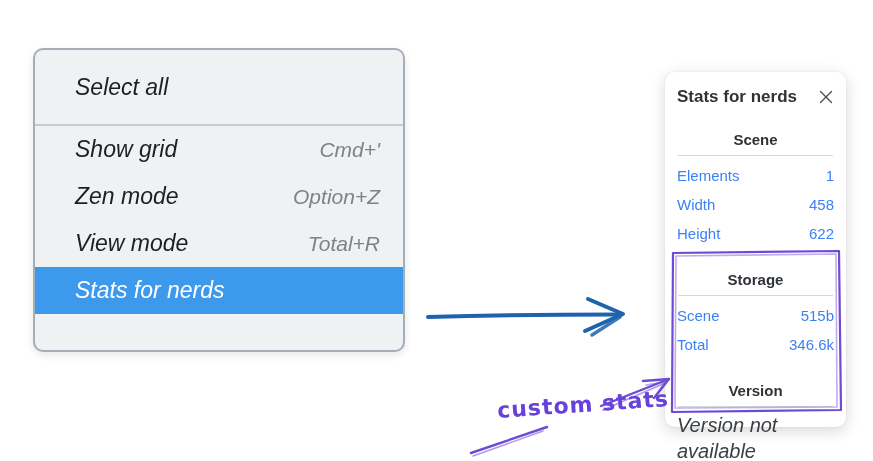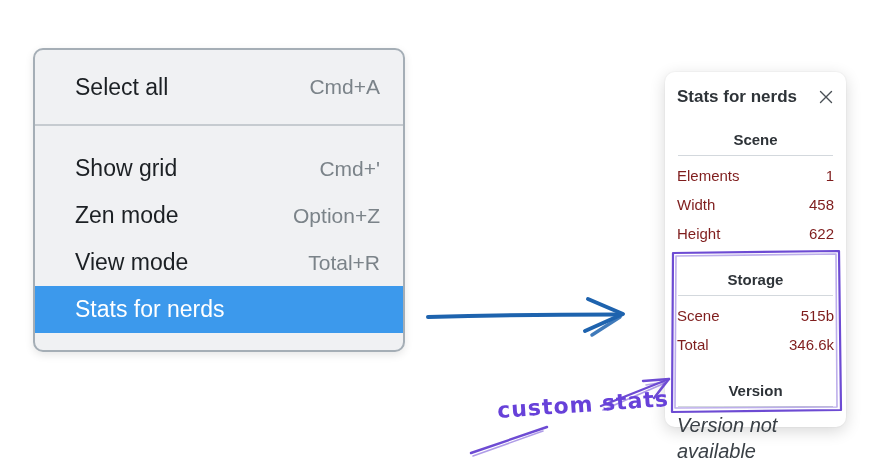--- a/index.html
+++ b/index.html
@@ -10,62 +10,61 @@
 
   
   .menu{
     position:absolute;left:33px;top:48px;width:372px;height:304px;
     background:#f0f1f3;border:2px solid #a5aeb6;border-radius:10px;
     box-sizing:border-box;box-shadow:0 3px 8px rgba(0,0,0,0.10);
     overflow:hidden;
   }
   .menu-row{
     display:flex;justify-content:space-between;align-items:center;
-    padding:0 23px 0 40px;font-size:23px;color:#1c2024;cursor:default;
+    padding:0 23px 0 40px;font-size:23px;color:#1c2024;cursor:default;font-style:italic;
   }
   .menu-row .shortcut{font-size:21px;color:#7b8389;}
   .row-first{height:74px;}
   .menu-sep{border-top:2px solid #c6cbd0;}
-  .menu-group{padding-top:19px;}
+  .menu-group{}
   .menu-group .menu-row{height:47px;}
   .menu-row.selected{background:#3c99ec;color:#ffffff;}
   .menu-row.selected .shortcut{color:#cfe6fb;}
 
   
   .panel{
     position:absolute;left:665px;top:72px;width:181px;height:355px;
     background:#ffffff;border-radius:10px;box-sizing:border-box;
     box-shadow:0 4px 16px rgba(0,0,0,0.16), 0 0 0 1px rgba(0,0,0,0.02);
     padding:15px 12px 10px;color:#343a40;
   }
   .panel-header{display:flex;justify-content:space-between;align-items:center;}
   .panel-title{font-weight:bold;font-size:17px;color:#2e3338;}
   .close-btn{width:16px;height:16px;display:flex;align-items:center;justify-content:center;cursor:pointer;}
   .section-heading{text-align:center;font-weight:bold;font-size:15px;color:#2e3338;}
   .hr{border-bottom:1.5px solid #d3d8dd;margin:7px 1px 5px;}
-  .stat-row{display:flex;justify-content:space-between;font-size:15px;color:#7f1d1d;line-height:29px;}
+  .stat-row{display:flex;justify-content:space-between;font-size:15px;color:#3b82f6;line-height:29px;}
   .mt-scene{margin-top:24px;}
   .mt-sec{margin-top:23px;}
   .note{font-size:20px;color:#3a4046;line-height:26px;margin-top:3px;font-style:italic;}
 
   
   .overlay{position:absolute;pointer-events:none;}
   .annot-text{
     position:absolute;left:497px;top:392px;font-size:22px;font-weight:bold;
     color:#6741d9;transform:rotate(-4deg);letter-spacing:1px;
     font-family:"DejaVu Sans", cursive;white-space:nowrap;
   }
 </style>
 </head>
 <body>
 
 <div class="menu">
   <div class="menu-row row-first">
     <span>Select all</span>
-    <span class="shortcut">Cmd+A</span>
   </div>
   <div class="menu-sep"></div>
   <div class="menu-group">
     <div class="menu-row">
       <span>Show grid</span>
       <span class="shortcut">Cmd+'</span>
     </div>
     <div class="menu-row">
       <span>Zen mode</span>
       <span class="shortcut">Option+Z</span>

